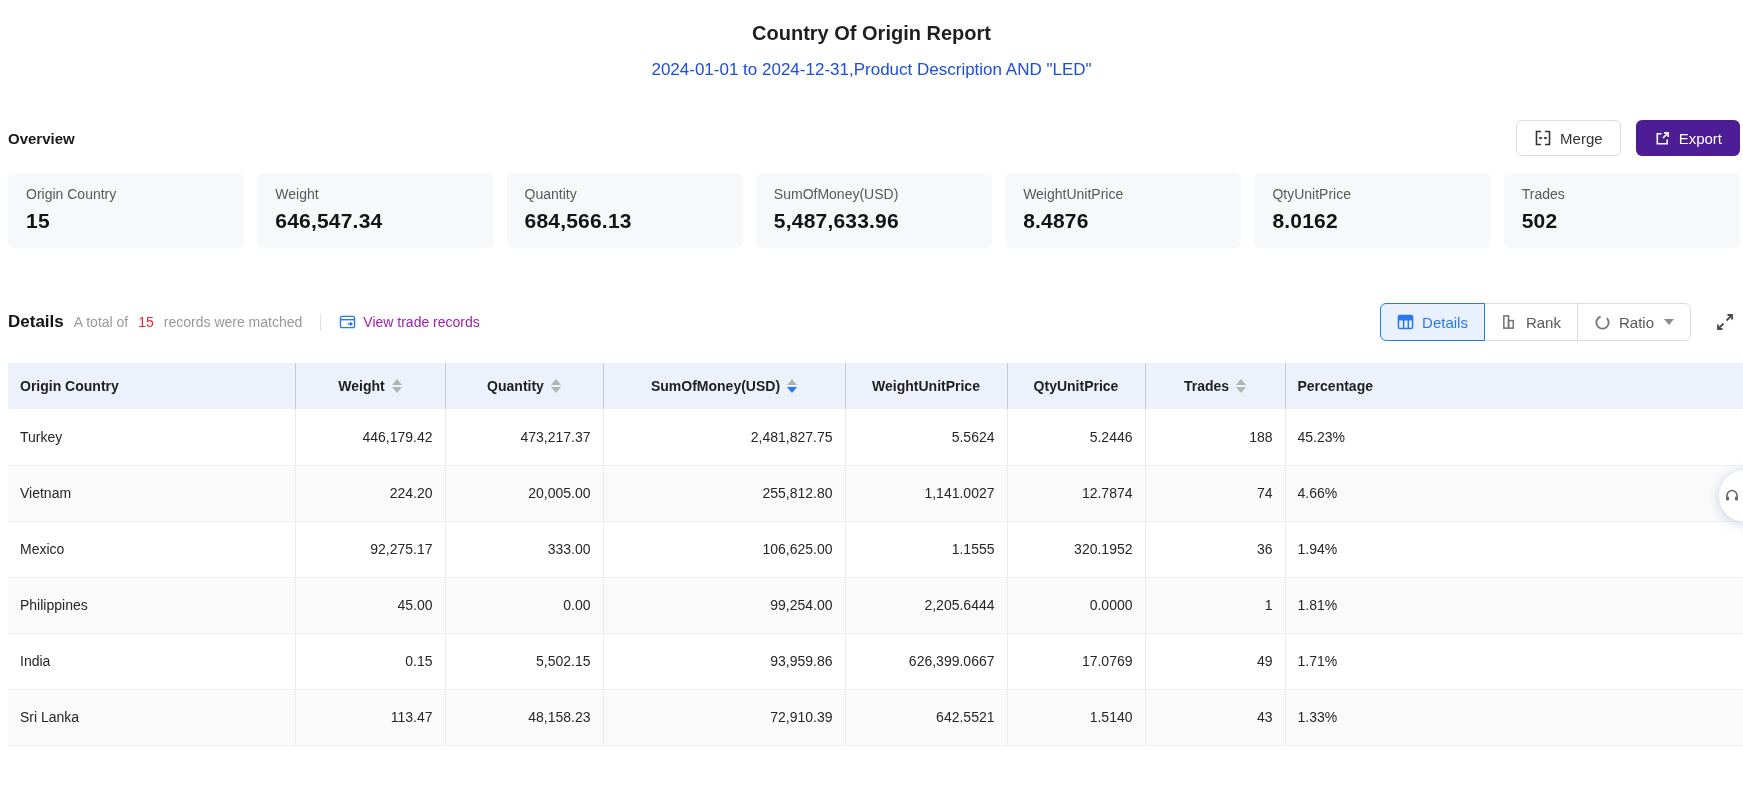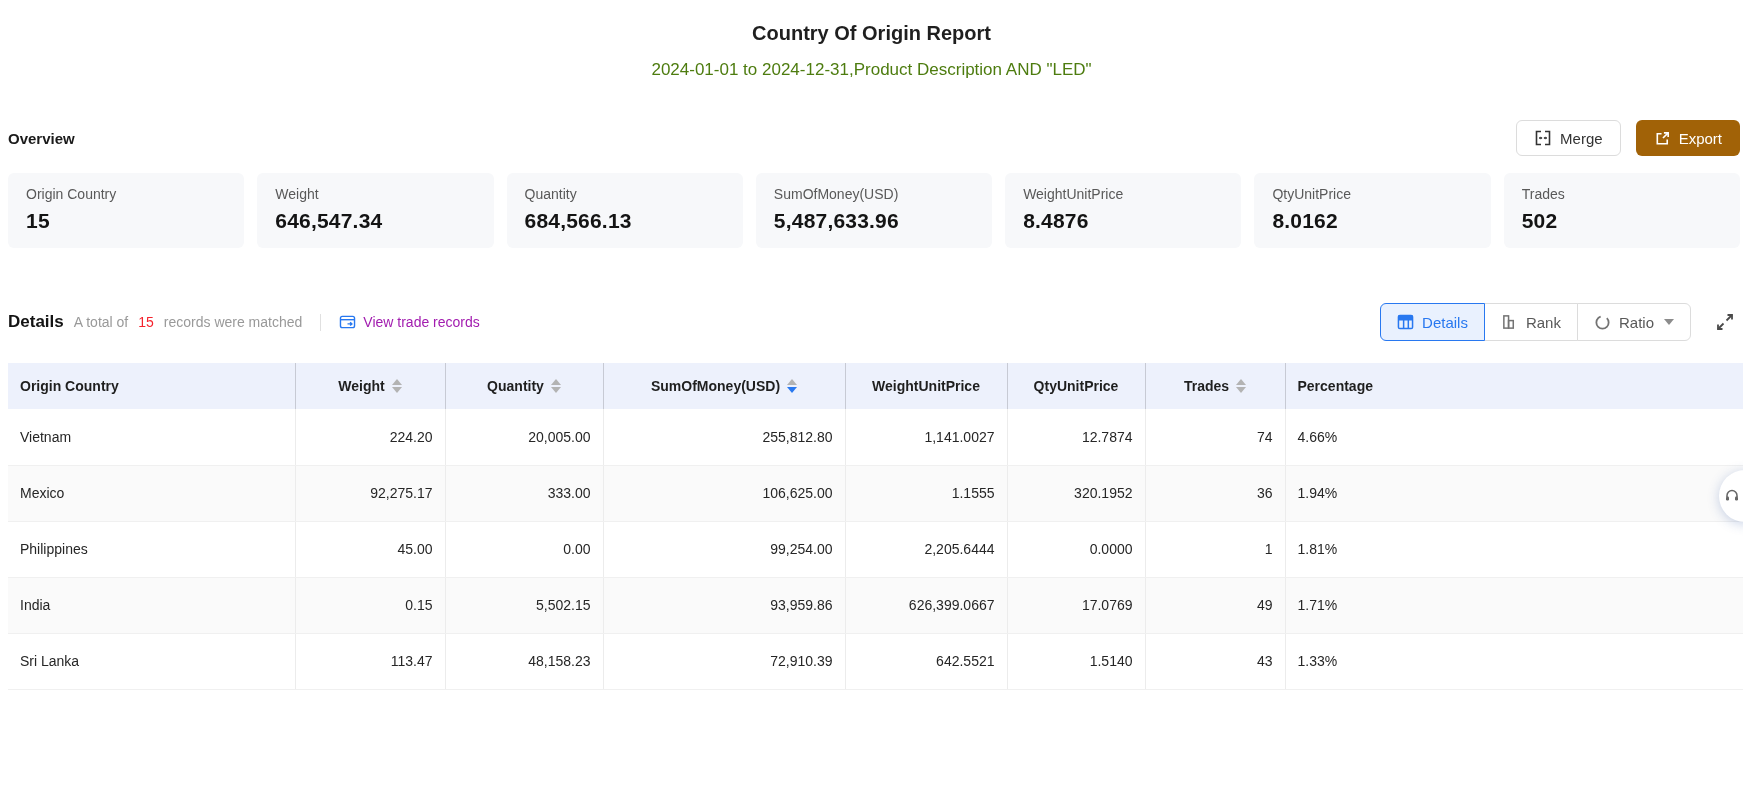--- a/index.html
+++ b/index.html
@@ -1,28 +1,28 @@
 <!DOCTYPE html>
 <html><head>
 <meta charset="utf-8">
 <style>
   * { box-sizing: border-box; margin: 0; padding: 0; }
   html,body { width:1743px; height:785px; overflow:hidden; background:#fff;
     font-family:"Liberation Sans", sans-serif; color:#262626; }
 
   .page-title { text-align:center; font-size:20px; font-weight:600; color:#1f1f1f; padding-top:21px; line-height:24px;}
-  .page-subtitle { text-align:center; font-size:17px; color:#4d7c0f; margin-top:15px; }
+  .page-subtitle { text-align:center; font-size:17px; color:#1d4ed8; margin-top:15px; }
 
   .overview-bar { display:flex; justify-content:space-between; align-items:center; margin-top:40px; padding:0 3px 0 8px; }
   .overview-heading { font-size:15px; font-weight:700; color:#1a1a1a; }
   .bar-buttons { display:flex; gap:15px; }
   .btn { height:36px; display:inline-flex; align-items:center; gap:8px; font-size:15px;
          border-radius:6px; cursor:pointer; border:1px solid transparent; background:#fff; padding:4px 17px;}
   .btn-merge { border-color:#dcdcdc; color:#333; }
-  .btn-export { background:#a16207; color:#fff; }
+  .btn-export { background:#4c1d95; color:#fff; }
 
   .cards { display:flex; gap:13px; margin:17px 0 0 8px; padding-right:3px; }
   .card { flex:1; background:#f7f8fa; border-radius:6px; padding:13px 18px 15px; }
   .card-label { font-size:14px; color:#595959; }
   .card-value { font-size:21px; font-weight:700; color:#141414; margin-top:7px; letter-spacing:.2px; }
 
   .details-bar { display:flex; justify-content:space-between; align-items:center; margin-top:55px; padding:0 8px;gap:8px; }
   .details-left { display:flex; align-items:center; }
   .details-heading { font-size:17px; font-weight:700; color:#141414; }
   .muted { color:#999; font-size:14px; margin-left:10px; }
@@ -254,20 +254,30 @@
       </th>
       <th>
         <span class="th-inner">
             <span>Percentage</span>
           </span>
       </th>
     </tr>
   </thead>
   <tbody>
     <tr>
+      <td>Turkey</td>
+      <td>446,179.42</td>
+      <td>473,217.37</td>
+      <td>2,481,827.75</td>
+      <td>5.5624</td>
+      <td>5.2446</td>
+      <td>188</td>
+      <td>45.23%</td>
+    </tr>
+    <tr>
       <td>Vietnam</td>
       <td>224.20</td>
       <td>20,005.00</td>
       <td>255,812.80</td>
       <td>1,141.0027</td>
       <td>12.7874</td>
       <td>74</td>
       <td>4.66%</td>
     </tr>
     <tr>

